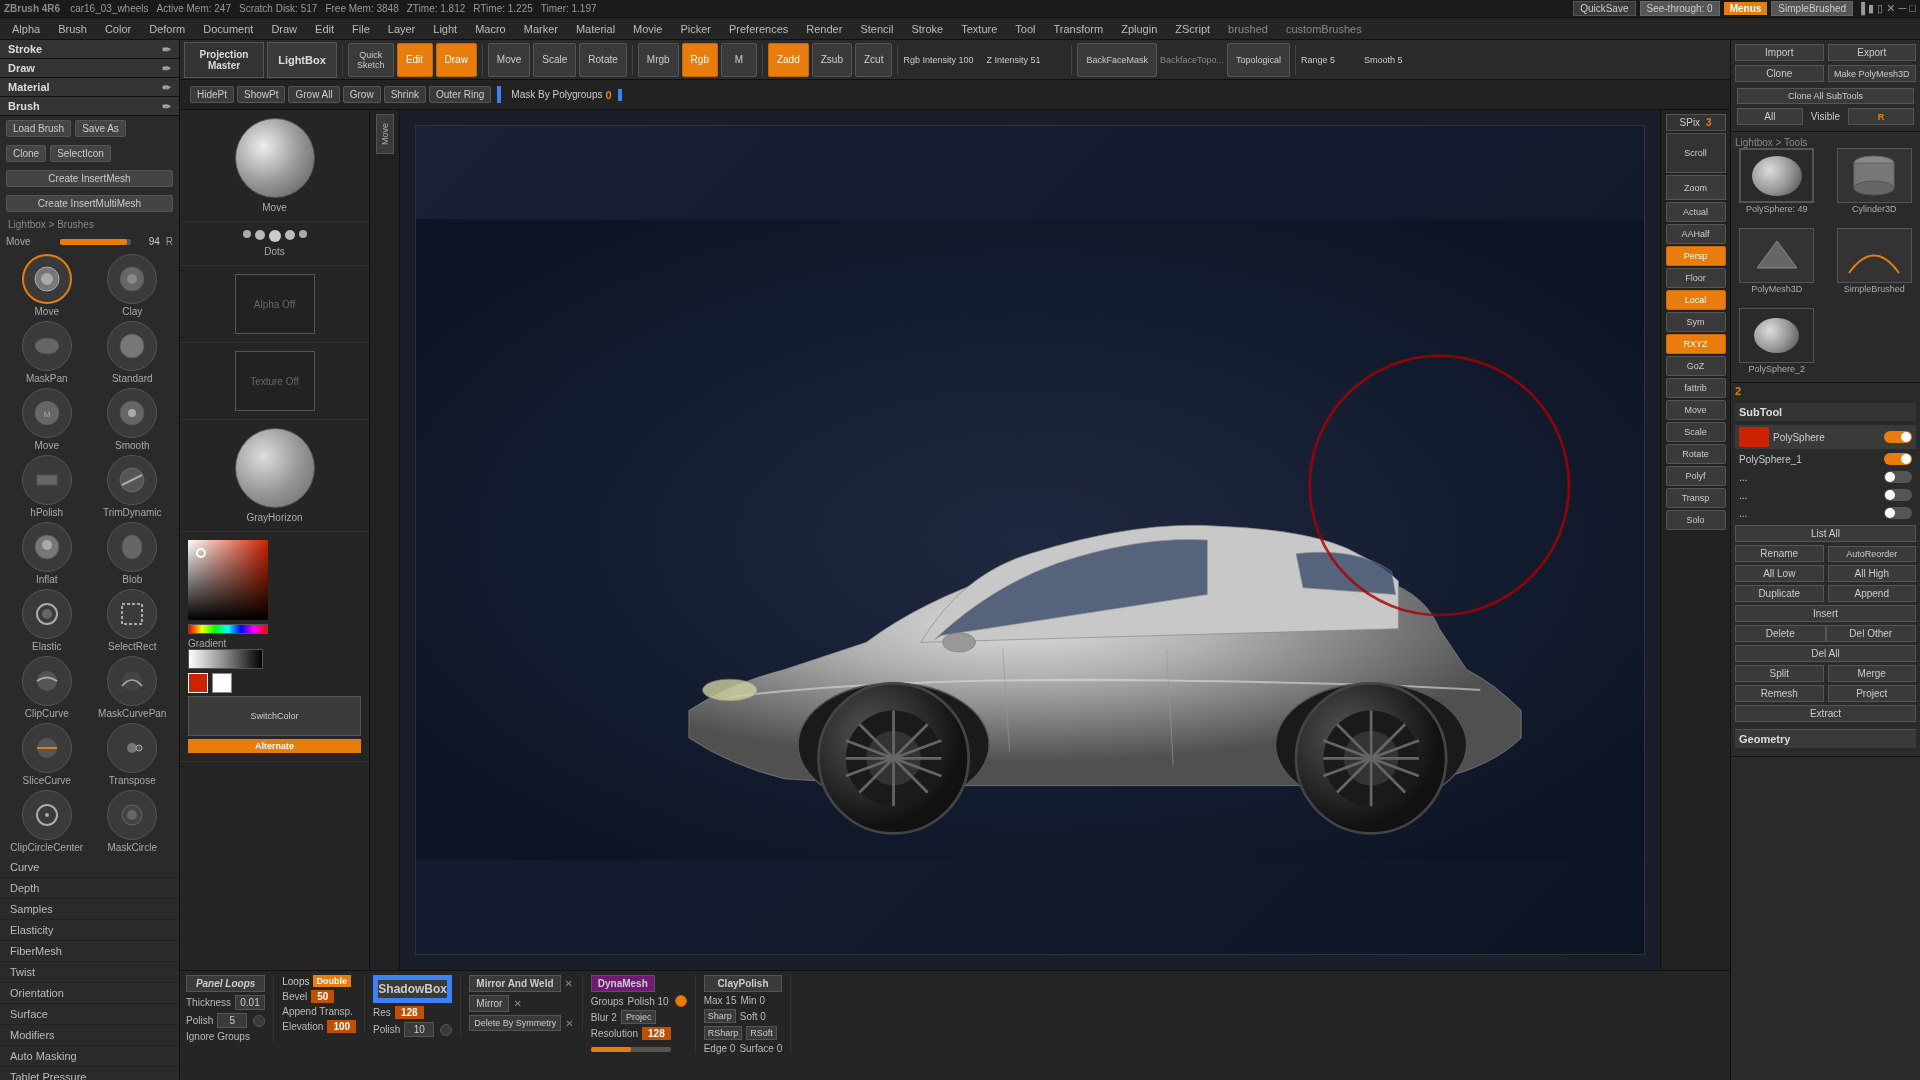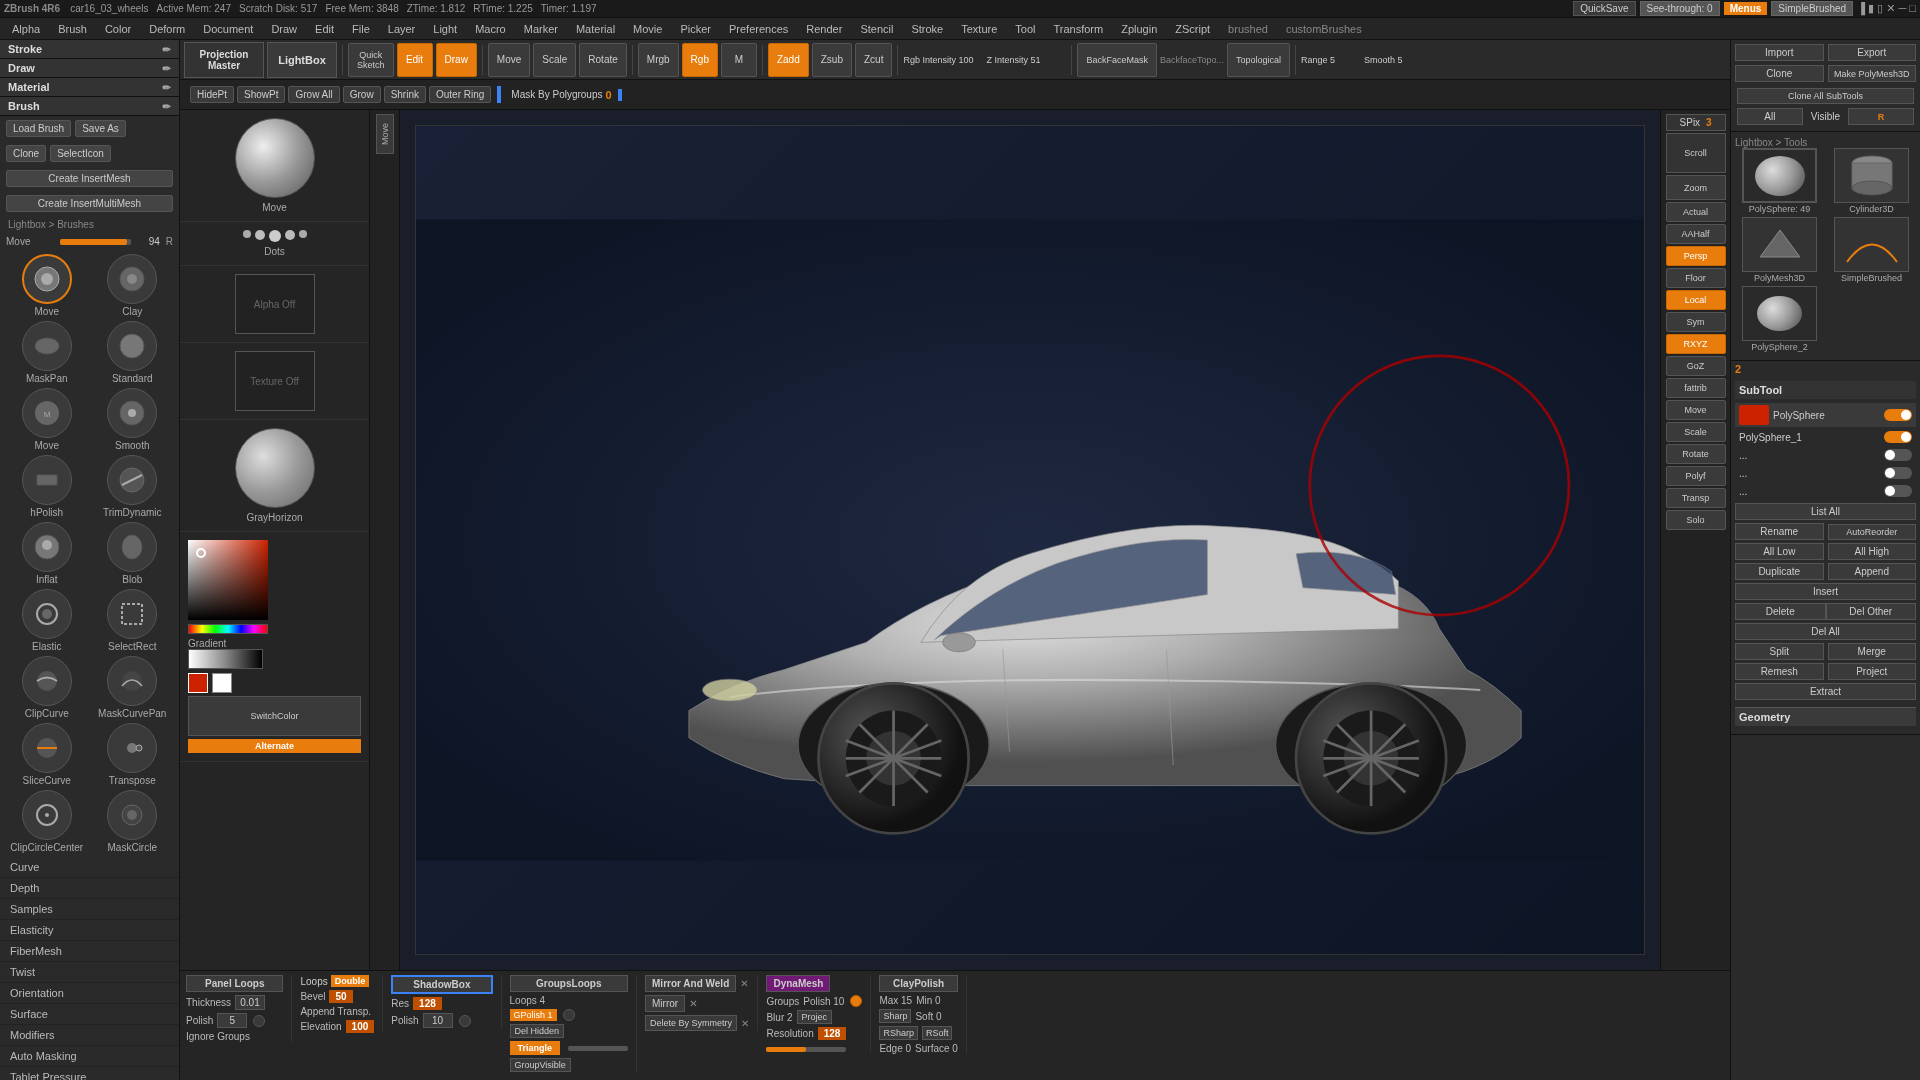--- a/index.html
+++ b/index.html
@@ -343,21 +343,21 @@
       border: 1px solid #555;
       padding: 2px 4px;
       font-size: 10px;
       cursor: pointer;
       text-align: center;
     }
 
     .tool-grid-2 {
       display: grid;
       grid-template-columns: 1fr 1fr;
-      gap: 3px;
+      gap: 14px;
       margin-bottom: 4px;
     }
 
     .thumb-item {
       display: flex;
       flex-direction: column;
       align-items: center;
       cursor: pointer;
     }
     .thumb-img {
@@ -1116,21 +1116,21 @@
           <button class="right-action-btn">Solo</button>
         </div>
 
       </div>
 
     </div>
 
     <div class="bottom-toolbar">
 
       <div class="bottom-group">
-        <div style="background:#3a3a3a;color:#ccc;border:1px solid #555;padding:2px 18px;font-size:10px;cursor:pointer;text-align:center;font-weight:bold;">Panel Loops</div>
+        <div style="background:#3a3a3a;color:#ccc;border:1px solid #555;padding:2px 0;font-size:10px;cursor:pointer;text-align:center;font-weight:bold;font-style:italic;">Panel Loops</div>
         <div class="bottom-row">
           <span class="bottom-label">Thickness</span>
           <span class="bottom-value">0.01</span>
         </div>
         <div class="bottom-row">
           <span class="bottom-label">Polish</span>
           <span class="bottom-value">5</span>
           <div style="display:inline-block;width:12px;height:12px;border-radius:50%;background:#3a3a3a;border:1px solid #555;cursor:pointer;margin-left:2px;"></div>
         </div>
         <div class="bottom-row">
@@ -1150,52 +1150,32 @@
         <div class="bottom-row">
           <span class="bottom-label">Append Transp.</span>
         </div>
         <div class="bottom-row">
           <span class="bottom-label">Elevation</span>
           <span class="orange-val">100</span>
         </div>
       </div>
 
       <div class="bottom-group">
-        <div style="background:#3a3a3a;color:#ccc;border:2px solid #3b82f6;padding:2px 20px;font-size:10px;cursor:pointer;text-align:center;font-weight:bold;">ShadowBox</div>
+        <div style="background:#3a3a3a;color:#ccc;border:5px solid #3b82f6;padding:2px 0;font-size:12px;cursor:pointer;text-align:center;font-weight:bold;">ShadowBox</div>
         <div class="bottom-row">
           <span class="bottom-label">Res</span>
           <span class="orange-val">128</span>
         </div>
         <div class="bottom-row">
           <span class="bottom-label">Polish</span>
           <span class="bottom-value">10</span>
           <div style="display:inline-block;width:12px;height:12px;border-radius:50%;background:#3a3a3a;border:1px solid #555;cursor:pointer;margin-left:2px;"></div>
         </div>
       </div>
 
-      <div class="bottom-group">
-        <div style="background:#3a3a3a;color:#ccc;border:1px solid #555;padding:2px 6px;font-size:10px;cursor:pointer;text-align:center;font-weight:bold;">GroupsLoops</div>
-        <div class="bottom-row">
-          <span class="bottom-label">Loops 4</span>
-        </div>
-        <div class="bottom-row">
-          <button style="background:#e87d0d;color:#fff;border:none;padding:1px 4px;font-size:9px;cursor:pointer;">GPolish 1</button>
-          <div style="display:inline-block;width:12px;height:12px;border-radius:50%;background:#3a3a3a;border:1px solid #555;cursor:pointer;margin-left:2px;"></div>
-        </div>
-        <div class="bottom-row">
-          <button style="background:#3a3a3a;color:#ccc;border:1px solid #555;padding:1px 4px;font-size:9px;cursor:pointer;">Del Hidden</button>
-        </div>
-        <div class="bottom-row">
-          <button style="background:#e87d0d;color:#fff;border:none;padding:2px 8px;font-size:9px;cursor:pointer;font-weight:bold;">Triangle</button>
-          <div style="width:60px;height:5px;background:#555;border-radius:2px;margin-left:4px;"></div>
-        </div>
-        <div class="bottom-row">
-          <button style="background:#3a3a3a;color:#ccc;border:1px solid #555;padding:1px 4px;font-size:9px;cursor:pointer;">GroupVisible</button>
-        </div>
-      </div>
 
       <div class="bottom-group">
         <div style="display:flex;align-items:center;gap:4px;">
           <button style="background:#3a3a3a;color:#ccc;border:1px solid #555;padding:2px 6px;font-size:10px;cursor:pointer;font-weight:bold;">Mirror And Weld</button>
           <span style="color:#888;font-size:10px;">✕</span>
         </div>
         <div class="bottom-row">
           <button style="background:#3a3a3a;color:#ccc;border:1px solid #555;padding:2px 6px;font-size:10px;cursor:pointer;">Mirror</button>
           <span style="color:#888;font-size:10px;">✕</span>
         </div>

